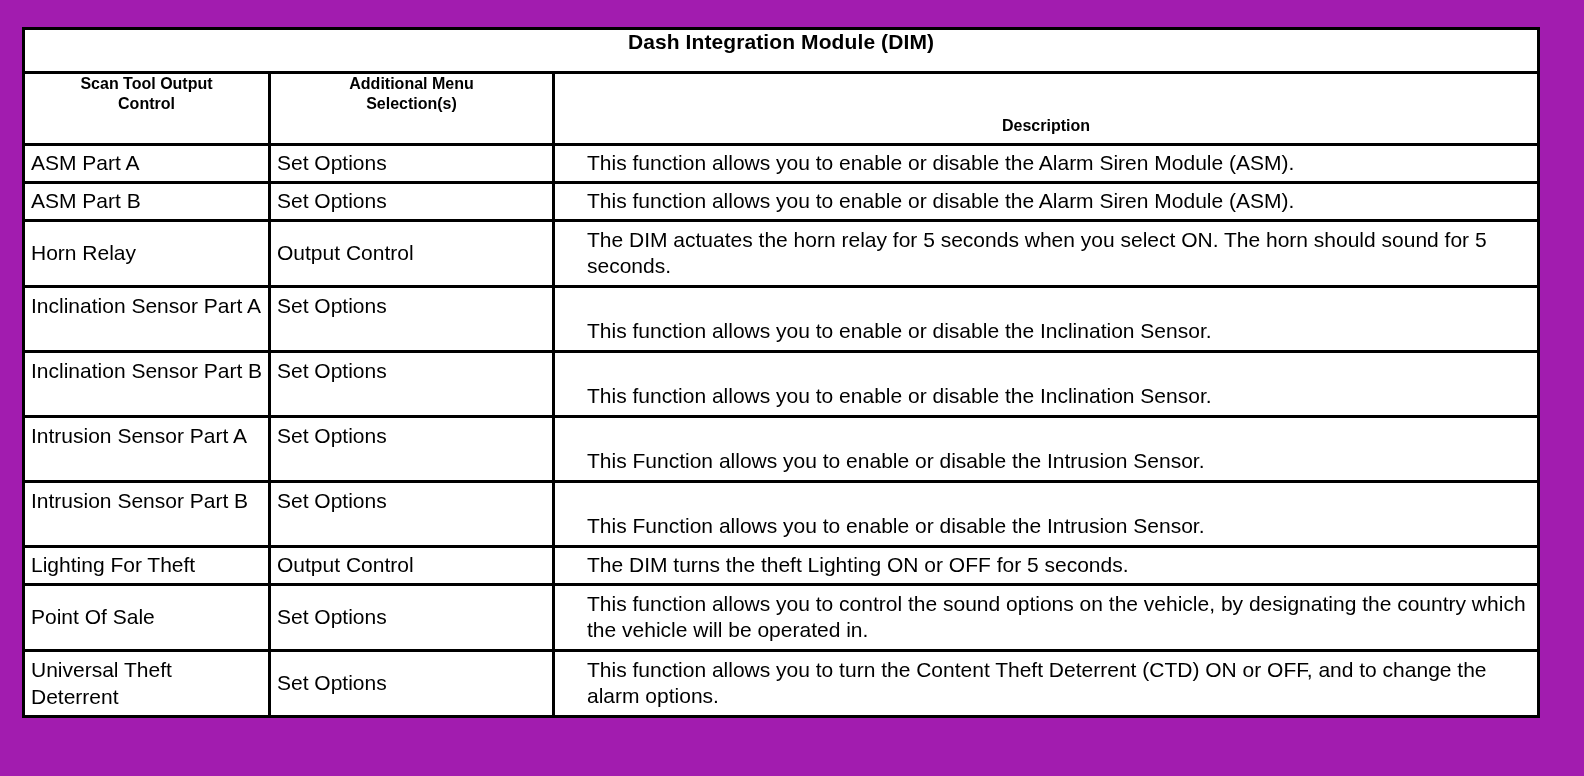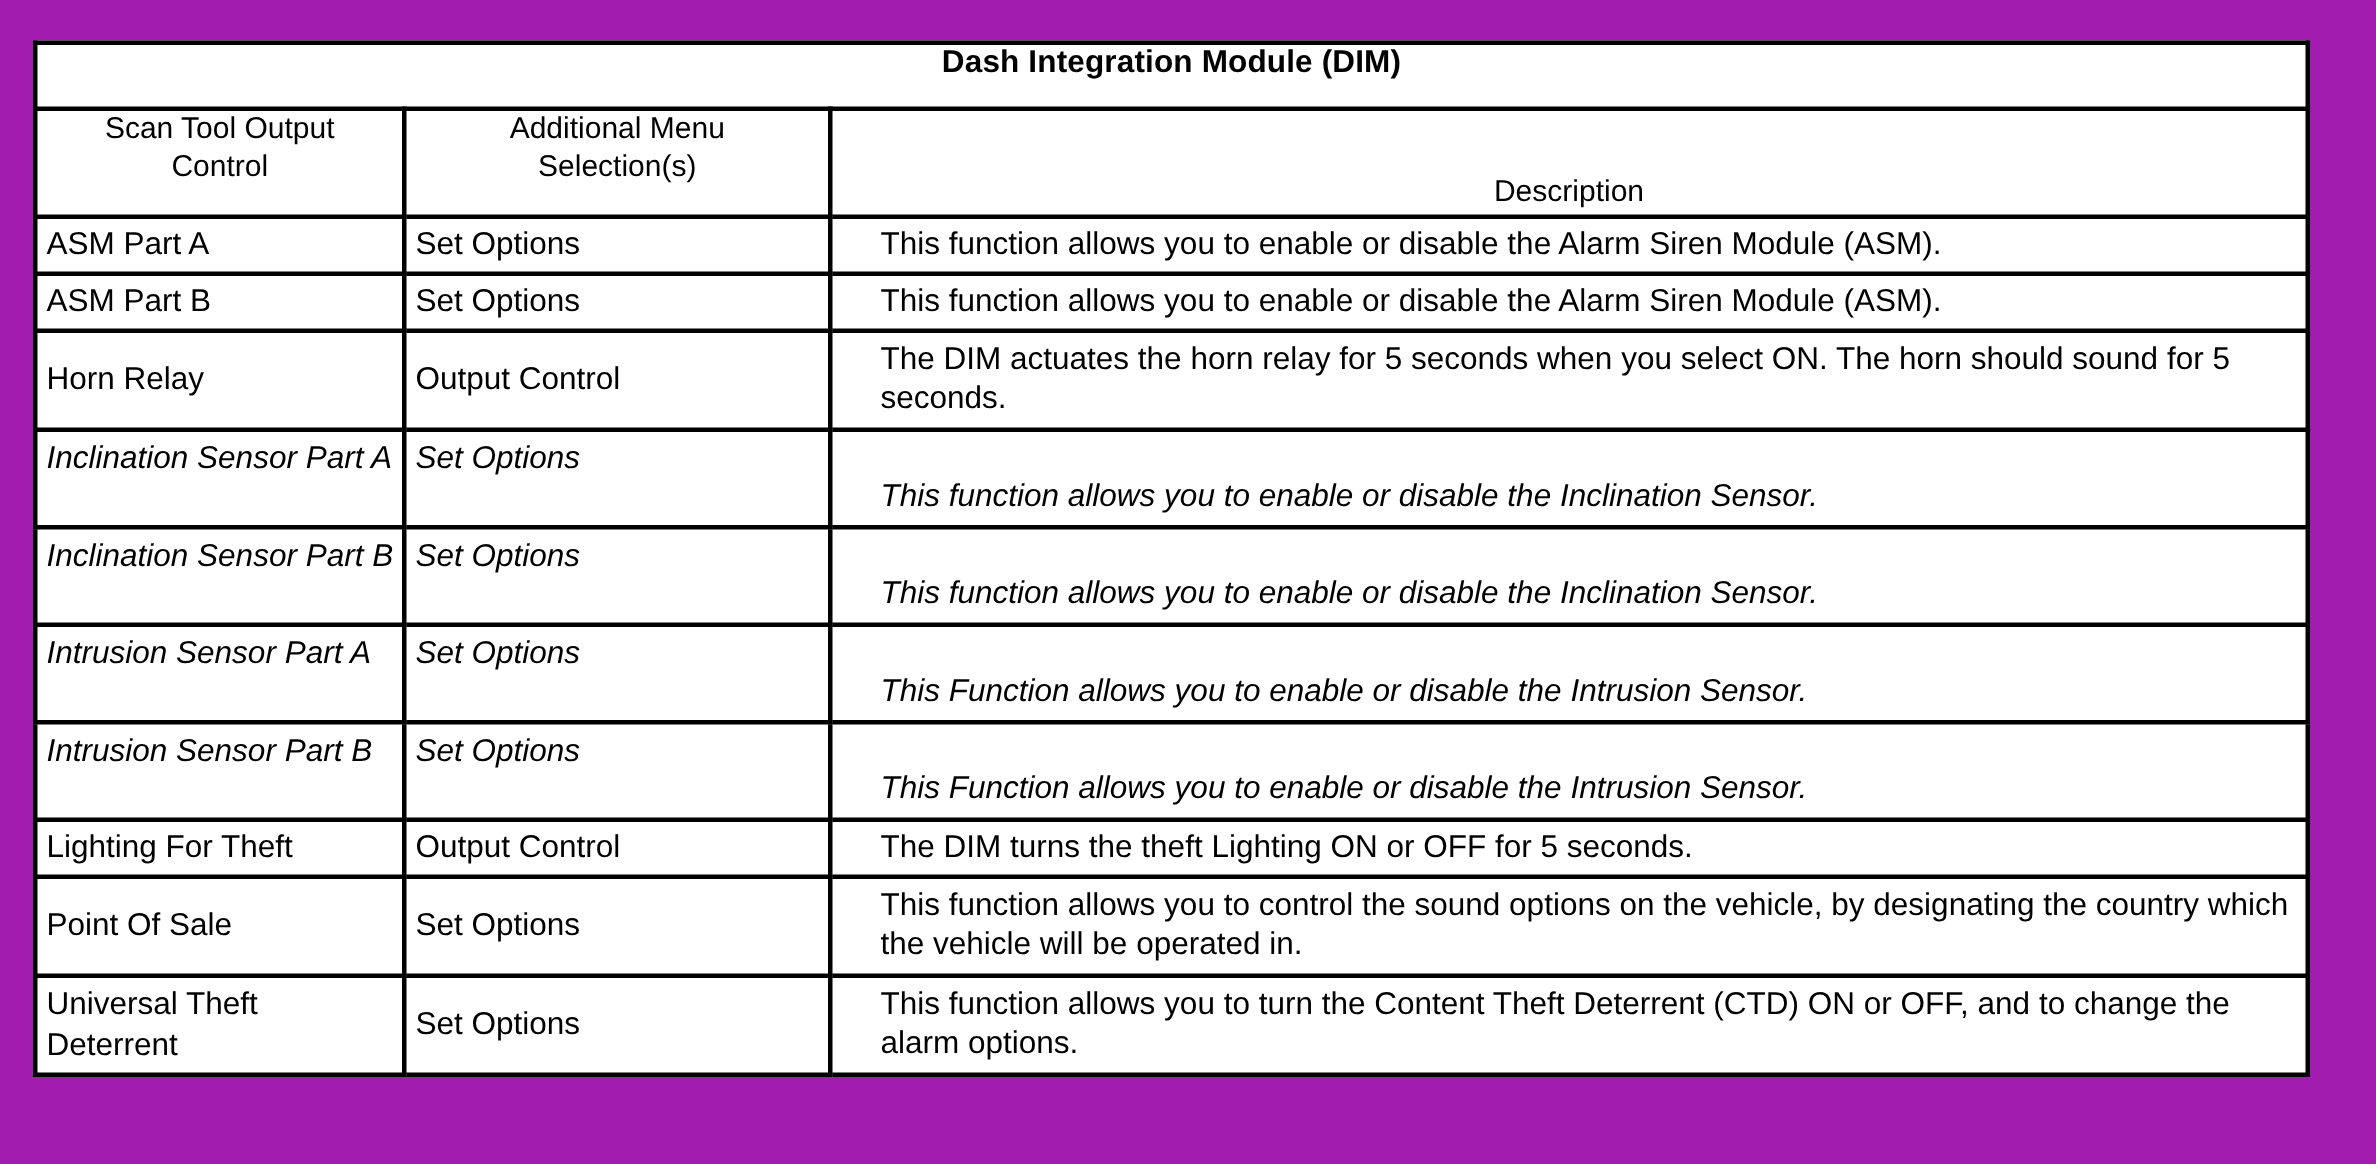--- a/index.html
+++ b/index.html
@@ -62,22 +62,22 @@
     letter-spacing: 0.1px;
   }
 
   
   .head-cell {
     height: 69px;
     text-align: center;
     vertical-align: middle;
   }
   .head-cell .txt {
-    font-size: 20px;
-    font-weight: normal;
+    font-size: 16px;
+    font-weight: bold;
     line-height: 1.25;
     display: block;
     padding: 0 6px;
   }
   .head-cell.desc .txt {
     
     padding-top: 42px;
   }
 
   
@@ -103,21 +103,21 @@
     padding: 0 4px 6px 6px;
   }
   .cell.desc .txt {
     padding-right: 10px;
     padding-left: 32px;
   }
 
   
   tr.r-short td { height: 35px; }
   tr.r-two td   { height: 63px; }
-  tr.r-tall td  { height: 62px; font-style: italic; }
+  tr.r-tall td  { height: 62px; }
 </style>
 </head>
 <body>
 
 <div class="page">
   <div class="table-wrap">
     <table class="dim-table">
       <colgroup>
         <col class="c1">
         <col class="c2">

